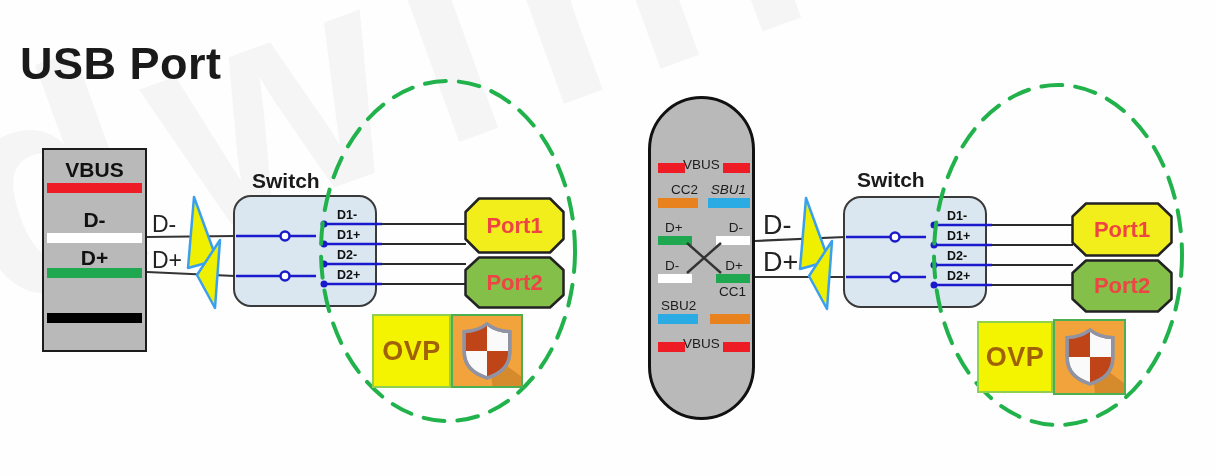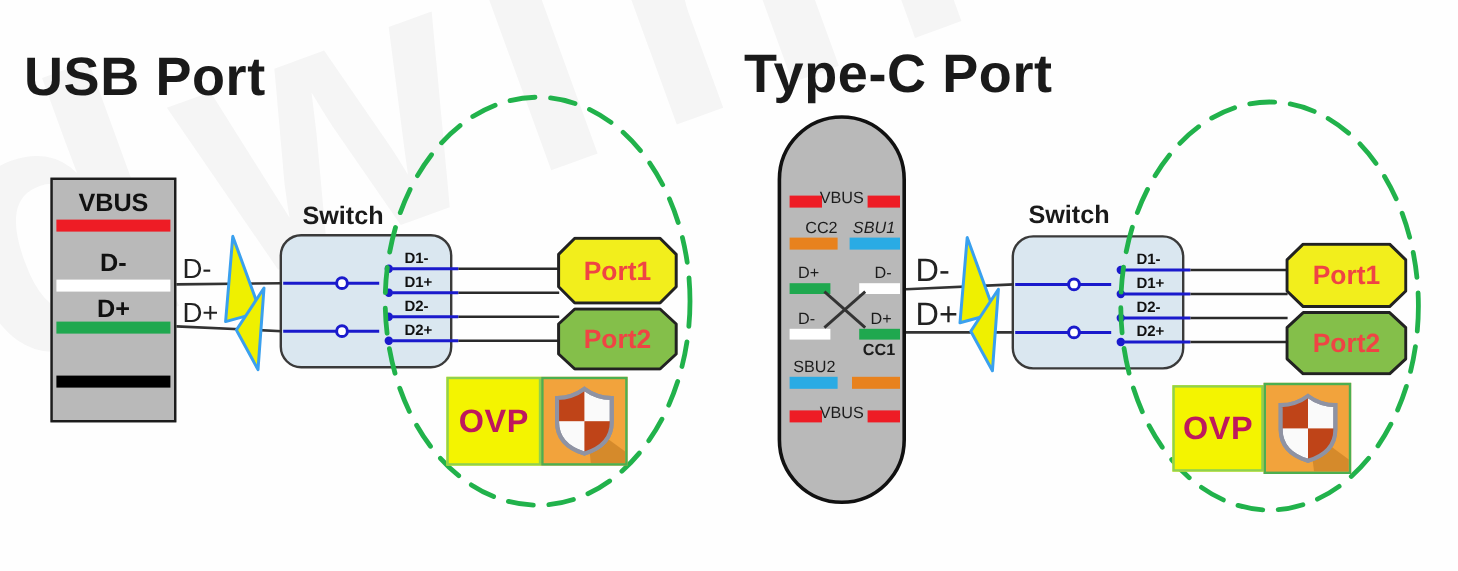--- a/index.html
+++ b/index.html
@@ -48,37 +48,36 @@
   
   .port{position:absolute;width:101px;z-index:4;}
   .port svg{position:absolute;left:0;top:0;}
   .port .lbl{position:absolute;left:0;top:0;width:100%;height:100%;
     display:flex;align-items:center;justify-content:center;
     font-size:22px;font-weight:bold;color:#ef4444;}
 
   
   .ovp-box{position:absolute;background:#f4f400;border:2.5px solid #8fd14f;
     box-sizing:border-box;display:flex;align-items:center;justify-content:center;
-    font-size:27px;font-weight:bold;color:#be185d;z-index:4;letter-spacing:0.5px;}
+    font-size:27px;font-weight:bold;color:#a16207;z-index:4;letter-spacing:0.5px;}
   .shield-box{position:absolute;background:#f2a33c;border:2.5px solid #4caf50;
     box-sizing:border-box;z-index:4;overflow:hidden;}
   .shield-shadow{position:absolute;left:0;top:0;width:100%;height:100%;
     background:rgba(140,75,0,0.28);
     clip-path:polygon(52% 52%,100% 86%,100% 100%,58% 100%);}
   .shield-box svg{position:absolute;left:50%;top:50%;transform:translate(-50%,-50%);}
 </style>
 </head>
 <body>
 
 <div class="canvas">
 
   <div class="watermark">dwinic</div>
 
   <div class="title" style="left:20px;top:38px;">USB Port</div>
-  <div class="title" style="left:620px;top:36px;">Type-C Port</div>
 
   <div class="abs usb-conn">
     <div class="usb-pin-label" style="top:8px;">VBUS</div>
     <div class="usb-bar" style="top: 33px; background: rgb(238, 28, 37);"></div>
     <div class="usb-pin-label" style="top:58px;">D-</div>
     <div class="usb-bar" style="top: 83px; background: rgb(255, 255, 255);"></div>
     <div class="usb-pin-label" style="top:96px;">D+</div>
     <div class="usb-bar" style="top: 118px; background: rgb(31, 168, 79);"></div>
     <div class="usb-bar" style="top: 163px; background: rgb(0, 0, 0);"></div>
   </div>
@@ -97,21 +96,21 @@
     <div class="tc-label" style="right:9px;top:121px;">D-</div>
     <div class="tc-bar" style="left: 7px; top: 137px; width: 34px; height: 9px; background: rgb(31, 168, 79);"></div>
     <div class="tc-bar" style="right: 2px; top: 137px; width: 34px; height: 9px; background: rgb(255, 255, 255);"></div>
 
     <div class="tc-label" style="left:14px;top:159px;">D-</div>
     <div class="tc-label" style="right:9px;top:159px;">D+</div>
     <div class="tc-bar" style="left: 7px; top: 175px; width: 34px; height: 9px; background: rgb(255, 255, 255);"></div>
     <div class="tc-bar" style="right: 2px; top: 175px; width: 34px; height: 9px; background: rgb(31, 168, 79);"></div>
 
     <div class="tc-label" style="left:10px;top:199px;">SBU2</div>
-    <div class="tc-label" style="right:6px;top:185px;font-weight:bold;">CC1</div>
+    <div class="tc-label" style="right:6px;top:185px;">CC1</div>
     <div class="tc-bar" style="left: 7px; top: 215px; width: 40px; background: rgb(42, 171, 228);"></div>
     <div class="tc-bar" style="right: 2px; top: 215px; width: 40px; background: rgb(232, 130, 30);"></div>
 
     <div class="tc-label ctr" style="top:237px;">VBUS</div>
     <div class="tc-bar" style="left: 7px; top: 243px; width: 27px; background: rgb(238, 28, 37);"></div>
     <div class="tc-bar" style="right: 2px; top: 243px; width: 27px; background: rgb(238, 28, 37);"></div>
   </div>
 
   <div class="switch-box" style="left:233px;top:195px;"></div>
   <div class="switch-box" style="left:843px;top:196px;"></div>

